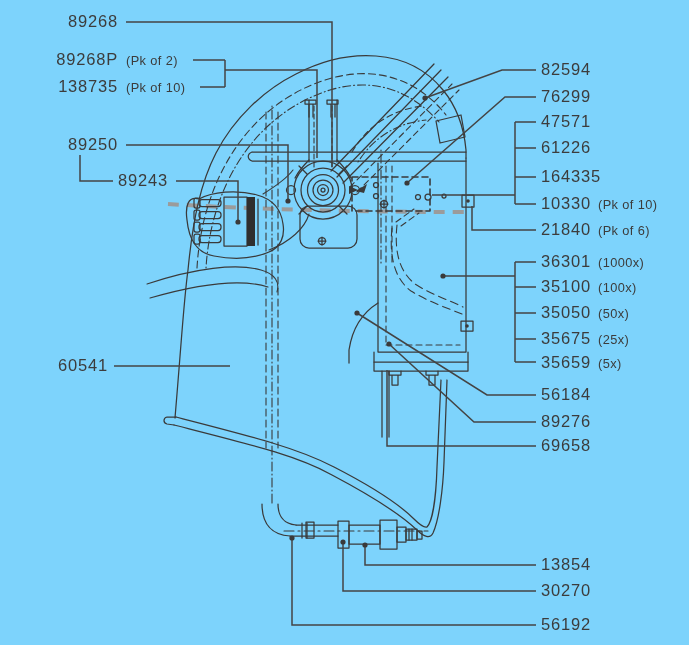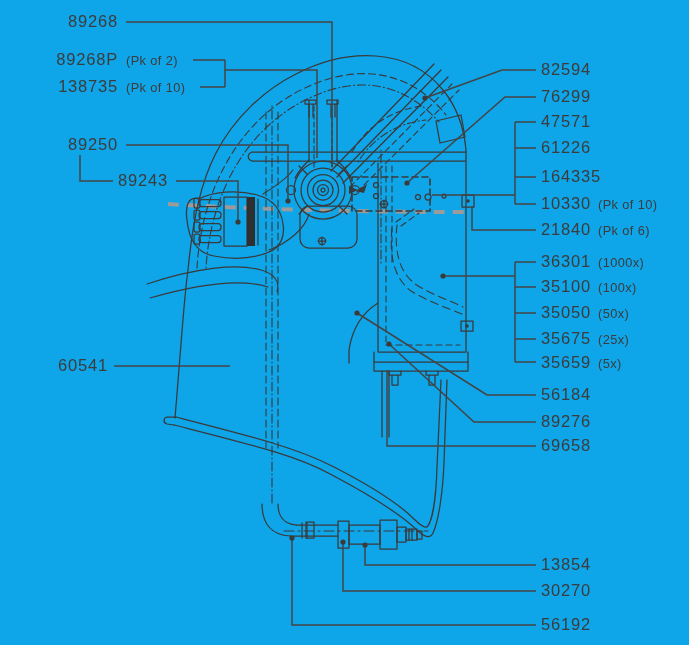--- a/index.html
+++ b/index.html
@@ -1,19 +1,19 @@
 <!DOCTYPE html>
 <html><head>
 <meta charset="utf-8">
 <style>
   html,body{margin:0;padding:0;background:#ffffff;}
   .page{
     position:relative;
     width:689px;height:645px;
-    background:#0ea5e9;
+    background:#7dd3fc;
     font-family:"Liberation Sans", sans-serif;
     overflow:hidden;
   }
   svg{display:block;}
   text{
     font-family:"Liberation Sans", sans-serif;
     fill:#3c3c3c;
     font-size:16.5px;
     letter-spacing:0.8px;
   }

